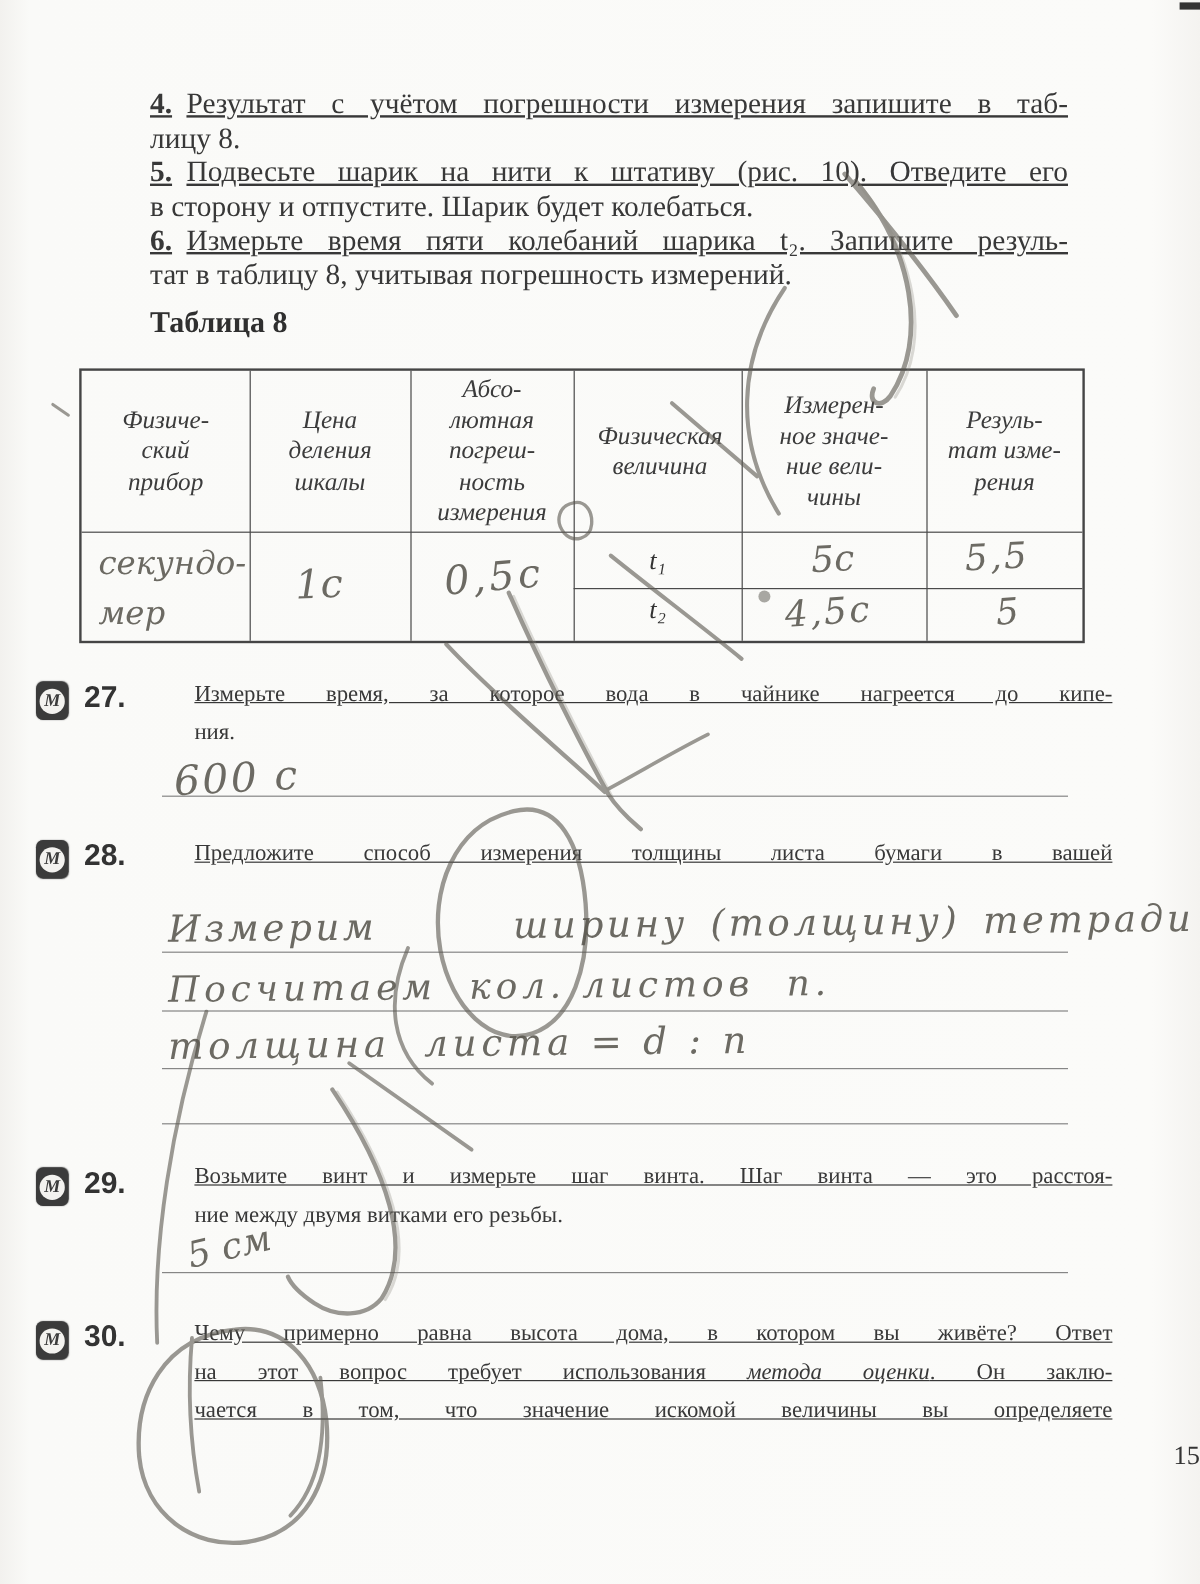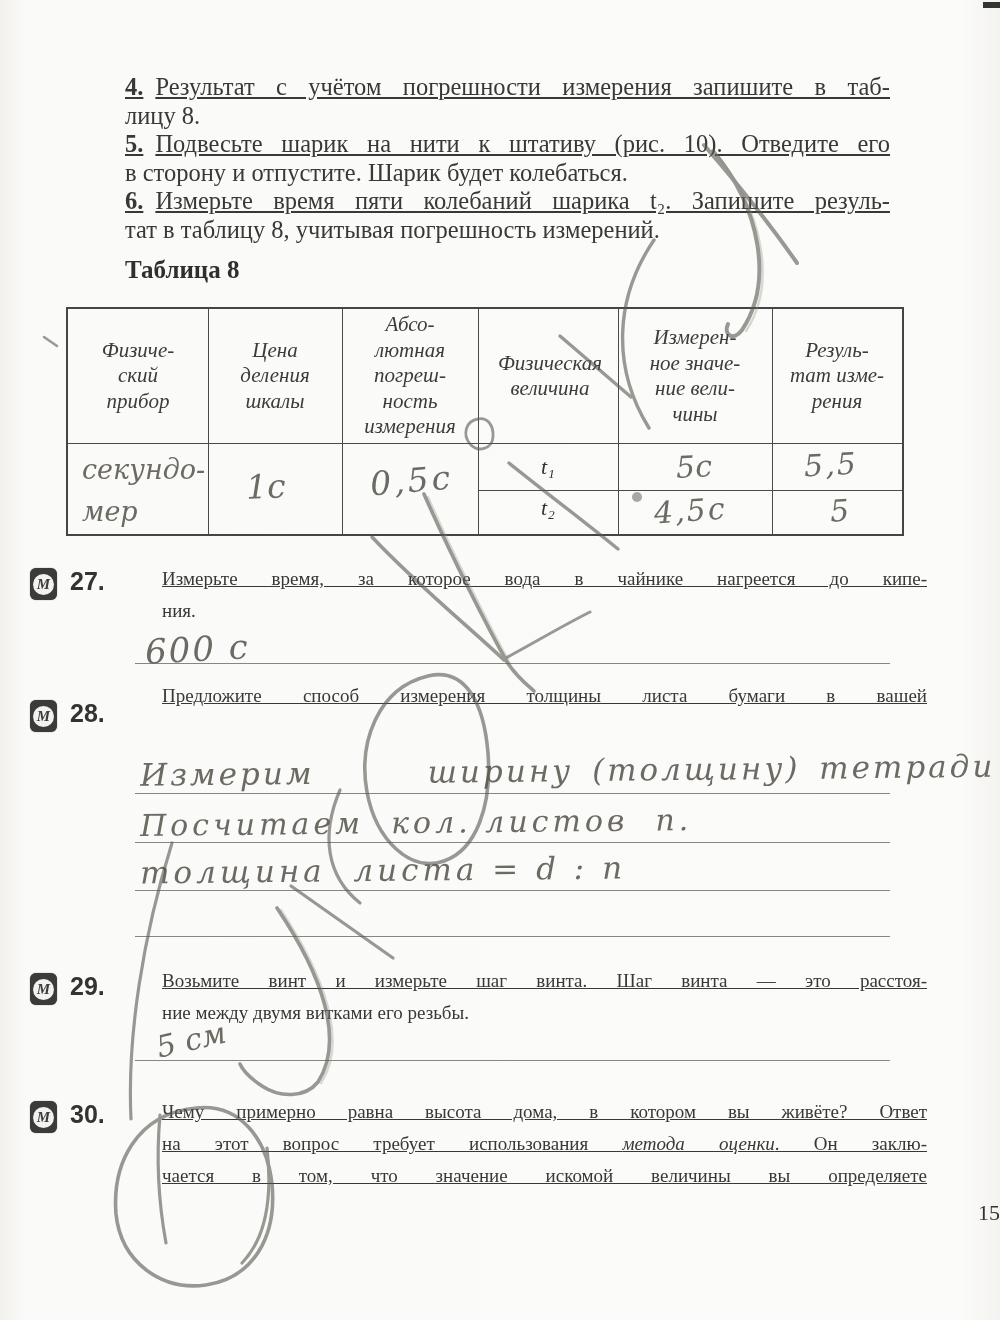--- a/index.html
+++ b/index.html
@@ -102,21 +102,21 @@
     <div class="l jl">Измерьте время, за которое вода в чайнике нагреется до кипе-</div>
     <div class="l">ния.</div>
   </div>
   <div class="rule" style="left:135px;top:663px;width:755px"></div>
   <div class="hw" style="left:145px;top:629px;font-size:34px;transform:rotate(-3deg);letter-spacing:2px">600 с</div>
 
   <div class="badge" style="top:700px">
       <div class="badge-c">М</div>
     </div>
   <div class="qnum" style="top:699px">28.</div>
-  <div class="qtext" style="top:680px">
+  <div class="qtext" style="top:696px">
     <div class="l jl">Предложите способ измерения толщины листа бумаги в вашей</div>
   </div>
   <div class="rule" style="left:135px;top:793px;width:755px"></div>
   <div class="rule" style="left:135px;top:842px;width:755px"></div>
   <div class="rule" style="left:135px;top:890px;width:755px"></div>
   <div class="rule" style="left:135px;top:936px;width:755px"></div>
   <div class="hw" style="left:140px;top:752px;font-size:31px;letter-spacing:3px;word-spacing:6px;transform:rotate(-.6deg)">Измерим      ширину (толщину) тетради d.</div>
   <div class="hw" style="left:140px;top:805px;font-size:30px;letter-spacing:4px;transform:rotate(-.6deg)">Посчитаем  кол. листов  n.</div>
   <div class="hw" style="left:140px;top:852px;font-size:31px;letter-spacing:4px;transform:rotate(-.6deg)">толщина  листа = d : n</div>
 

